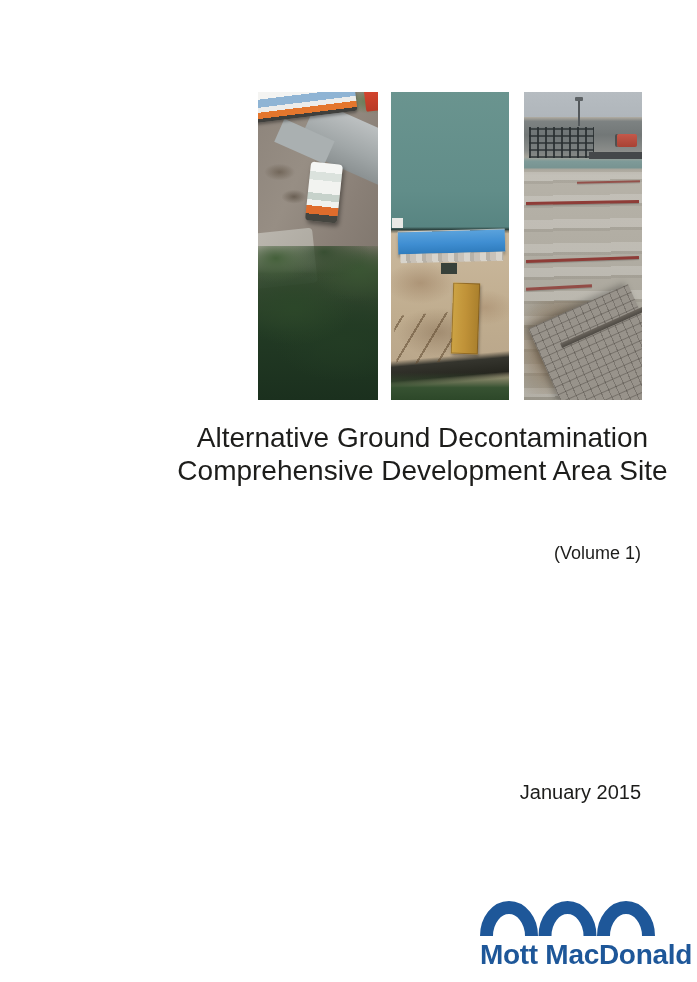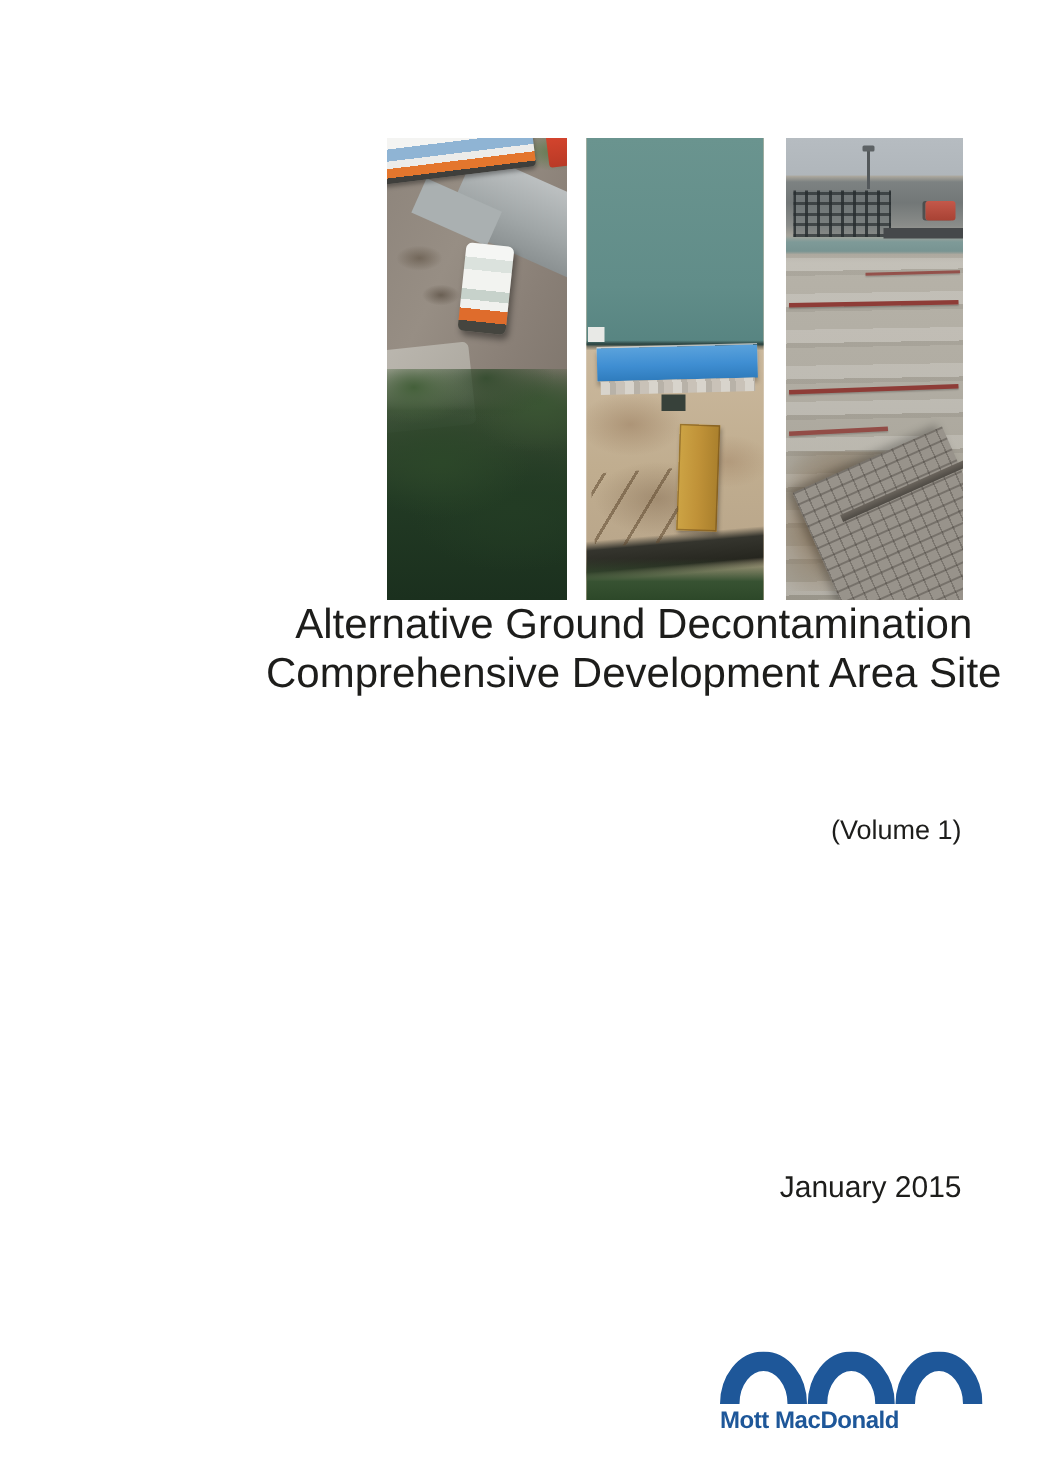--- a/index.html
+++ b/index.html
@@ -97,33 +97,33 @@
   .p3-pavement{right:-14%;bottom:-10%;width:92%;height:42%;transform:rotate(-24deg);
     background-color:#98938b;
     background-image:
       repeating-linear-gradient(0deg, rgba(55,50,45,.35) 0 1px, rgba(0,0,0,0) 1px 8px),
       repeating-linear-gradient(90deg, rgba(55,50,45,.3) 0 1px, rgba(0,0,0,0) 1px 8px);
     box-shadow:-3px -3px 6px rgba(0,0,0,.25);}
   .p3-curb{right:-8%;bottom:23%;width:80%;height:5px;transform:rotate(-24deg);
     background:linear-gradient(180deg,#6b655d,#4e4a44);}
 
   
-  .title{position:absolute;left:150px;top:399px;width:545px;margin:0;
+  .title{position:absolute;left:150px;top:421px;width:545px;margin:0;
     font-size:28px;font-weight:400;line-height:33px;text-align:center;color:#1d1d1b;}
   .title span{display:block;}
   .subtitle{position:absolute;right:56px;top:538px;text-align:right;
     font-size:18px;line-height:31px;color:#1d1d1b;}
   .imprint{position:absolute;right:56px;top:780px;text-align:right;
     font-size:20px;line-height:24px;color:#1d1d1b;}
 
   
   .logo{position:absolute;left:480px;top:901px;width:177px;}
   .logo svg{display:block;width:175px;height:35px;}
   .logo svg path{fill:none;stroke:#1e5799;stroke-width:13;}
-  .logo-text{margin-top:3px;font-size:16px;font-weight:bold;letter-spacing:-0.3px;
+  .logo-text{margin-top:3px;font-size:28px;font-weight:bold;letter-spacing:-0.3px;
     color:#1e5799;white-space:nowrap;}
 </style>
 </head>
 <body>
 
 <div class="page">
 
   <div>
 
     <figure class="photo photo1" aria-label="Aerial view of double-decker buses on a road beside construction hoarding, with tree canopy below">

